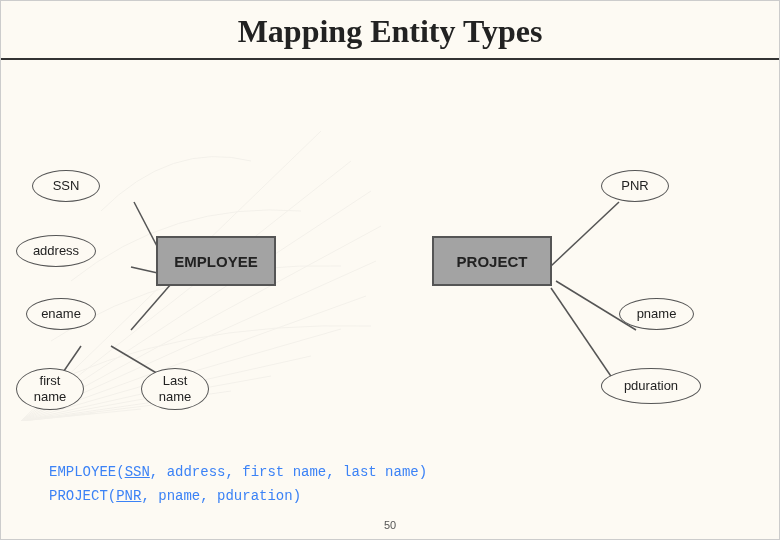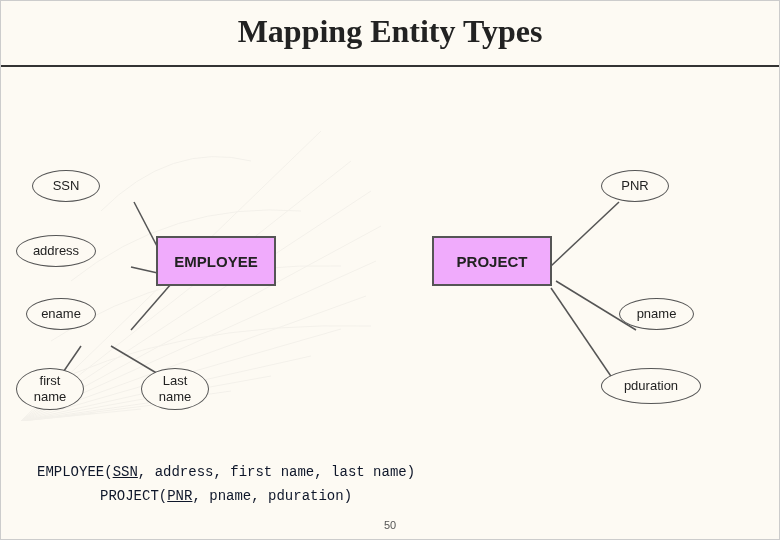--- a/index.html
+++ b/index.html
@@ -31,21 +31,21 @@
       opacity: 0.08;
     }
 
     .title-area {
       position: absolute;
       top: 12px;
       left: 0;
       right: 0;
       text-align: center;
       border-bottom: 2px solid #333;
-      padding-bottom: 15px;
+      padding-bottom: 8px;
     }
 
     .title {
       font-size: 32px;
       font-weight: bold;
       color: #222;
       font-family: Georgia, serif;
     }
 
     
@@ -69,21 +69,21 @@
       font-size: 13px;
       color: #222;
       text-align: center;
       line-height: 1.2;
     }
 
     
     .rect-node {
       position: absolute;
       border: 2px solid #555;
-      background: #f0abfc;
+      background: #a3a3a3;
       display: flex;
       align-items: center;
       justify-content: center;
       font-size: 15px;
       font-weight: bold;
       color: #222;
       text-align: center;
     }
 
     
@@ -93,26 +93,25 @@
       left: 0;
       width: 100%;
       height: 100%;
       pointer-events: none;
     }
 
     
     .bottom-text {
       position: absolute;
       bottom: 30px;
-      left: 36px;
+      left: 48px;
       font-family: 'Courier New', monospace;
       font-size: 14px;
-      color: #0f172a;
+      color: #3b82f6;
       line-height: 1.7;
-      text-align: center;
     }
 
     .underline {
       text-decoration: underline;
     }
 
     .page-num {
       position: absolute;
       bottom: 8px;
       left: 50%;

